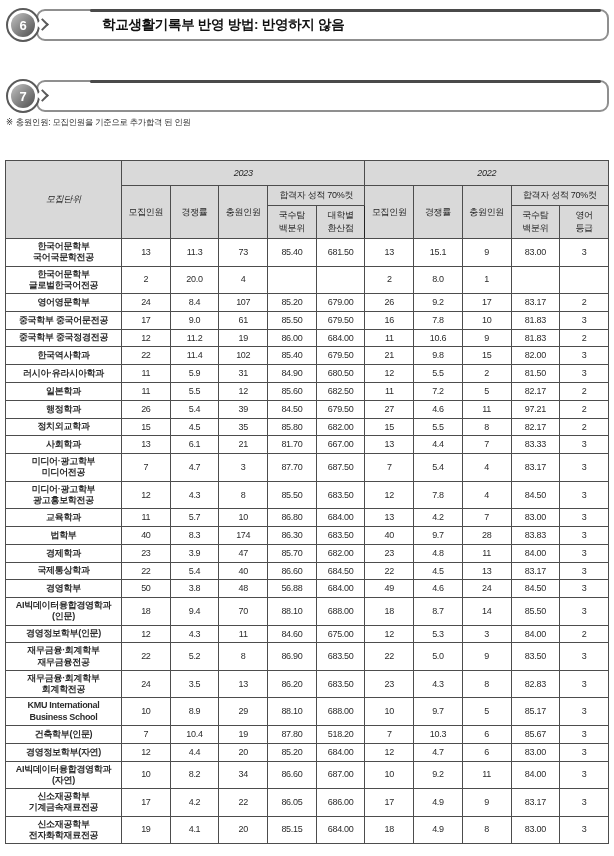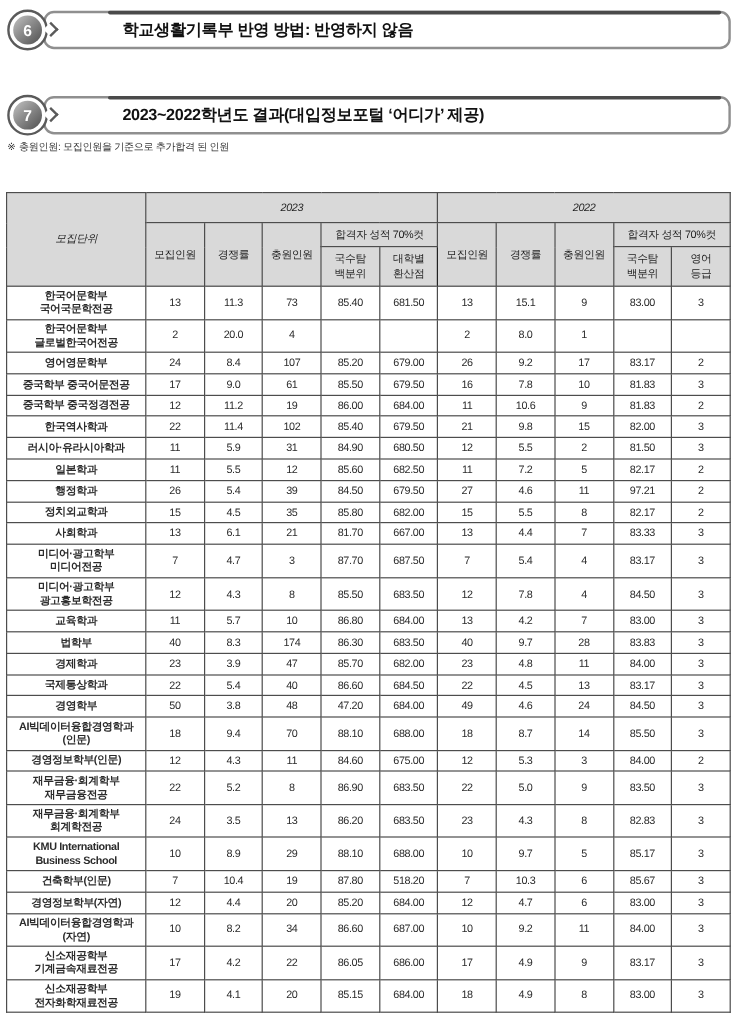--- a/index.html
+++ b/index.html
@@ -93,21 +93,20 @@
   <div class="bubble-tail"></div>
   <div class="section-title">학교생활기록부 반영 방법: 반영하지 않음</div>
 </div>
 
 <div class="section" style="top: 79px;">
   <div class="section-bar"></div>
   <div class="num-circle">
     <div class="inner">7</div>
   </div>
   <div class="bubble-tail"></div>
-  <div class="section-title">2023~2022학년도 결과(대입정보포털 ‘어디가’ 제공)</div>
 </div>
 
 <div class="notes">
   <div class="note-line"><span class="note-marker">※</span><span>충원인원: 모집인원을 기준으로 추가합격 된 인원</span></div>
 </div>
 
 <div class="table-wrap">
   <table>
     <colgroup>
       <col class="c-unit">
@@ -373,21 +372,21 @@
           <td>4.5</td>
           <td>13</td>
           <td>83.17</td>
           <td>3</td>
         </tr>
         <tr>
           <th class="unit">경영학부</th>
           <td>50</td>
           <td>3.8</td>
           <td>48</td>
-          <td>47.20</td>
+          <td>56.88</td>
           <td>684.00</td>
           <td class="year-divide">49</td>
           <td>4.6</td>
           <td>24</td>
           <td>84.50</td>
           <td>3</td>
         </tr>
         <tr>
           <th class="unit">AI빅데이터융합경영학과
 (인문)</th>

